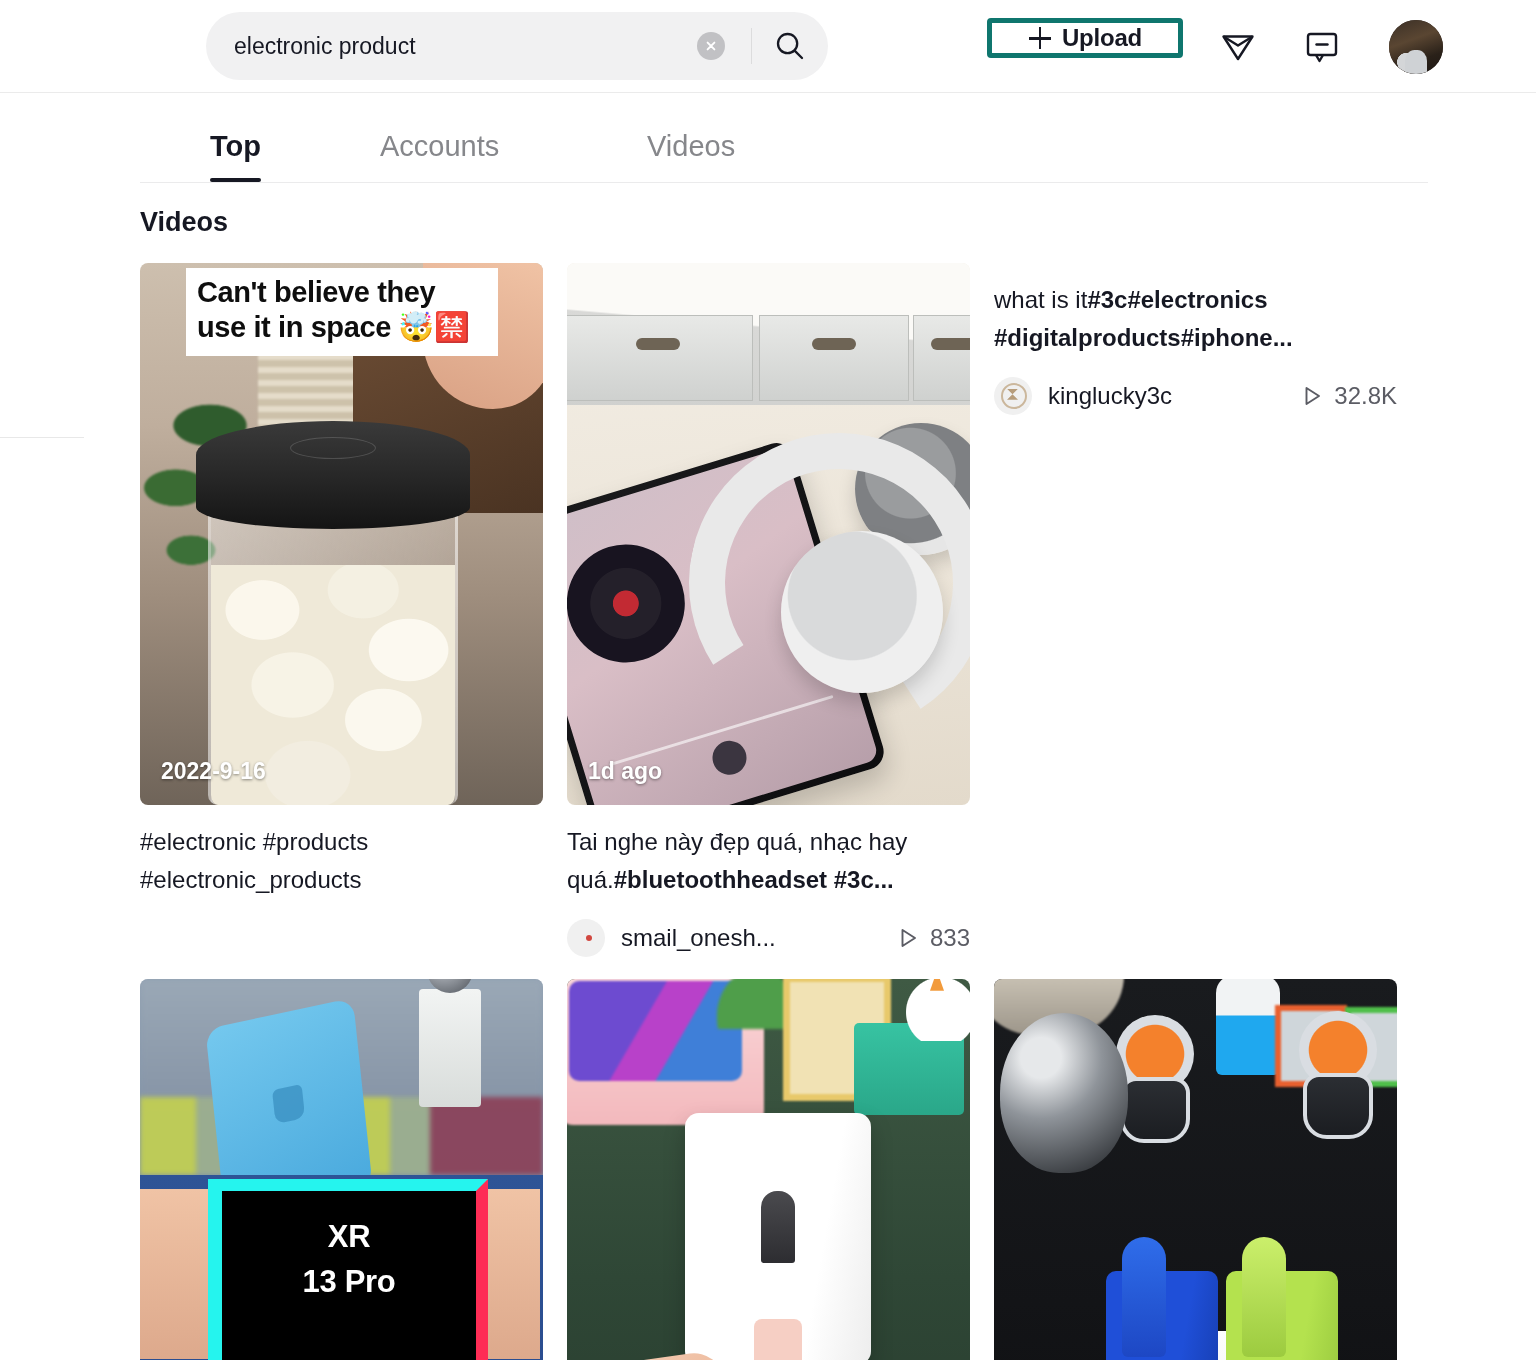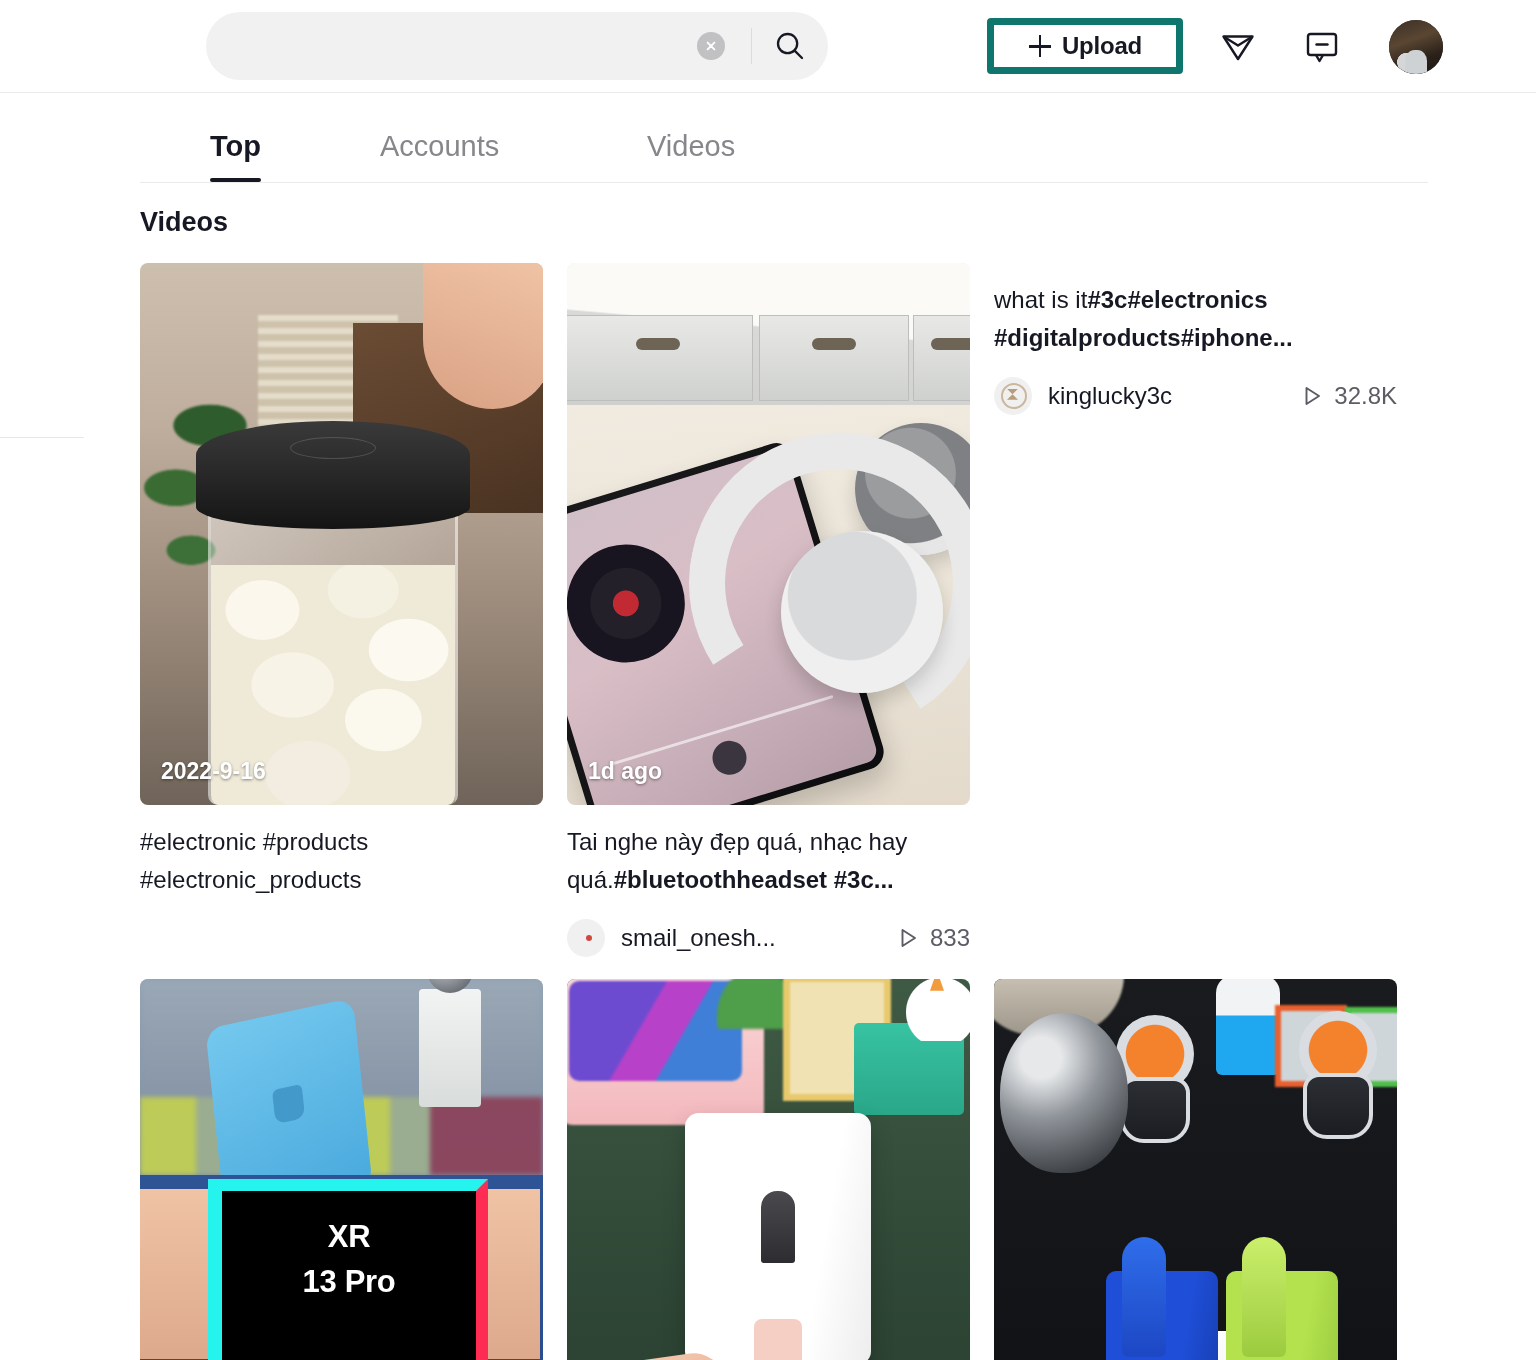--- a/index.html
+++ b/index.html
@@ -61,22 +61,22 @@
   .search-btn {
     width: 76px; height: 100%;
     display: flex; align-items: center; justify-content: center;
     cursor: pointer;
     flex: 0 0 auto;
   }
 
   .upload-btn {
     position: absolute;
     left: 987px; top: 18px;
-    width: 196px; height: 56px;
-    border: 7px solid #0f766e;
+    width: 196px; height: 40px;
+    border: 5px solid #0f766e;
     background: #ffffff;
     border-radius: 4px;
     display: flex; align-items: center; justify-content: center;
     gap: 10px;
     cursor: pointer;
   }
   .upload-btn .plus {
     position: relative;
     width: 24px; height: 24px;
     flex: 0 0 auto;
@@ -627,20 +627,21 @@
     left:0; top:437px; width:84px; height:1px;
     background:#e8e8e8;
   }
 </style>
 </head>
 <body>
 
 <div class="header">
 
   <div class="search-wrap">
+    <input class="search-input" value="electronic product" placeholder="Search accounts and videos" style="">
     <div class="clear-btn">
       <svg width="14" height="14" viewBox="0 0 14 14">
         <path d="M3.6 3.6 L10.4 10.4 M10.4 3.6 L3.6 10.4" stroke="#ffffff" stroke-width="1.9" stroke-linecap="round"></path>
       </svg>
     </div>
     <div class="search-divider"></div>
     <div class="search-btn">
       <svg width="32" height="32" viewBox="0 0 32 32">
         <circle cx="13.6" cy="13.6" r="9.6" fill="none" stroke="#161823" stroke-width="2.3"></circle>
         <path d="M20.6 20.6 L28 28" stroke="#161823" stroke-width="2.3" stroke-linecap="round"></path>
@@ -694,20 +695,21 @@
   <div class="card">
     <div class="thumb t1">
       <span class="window"></span>
       <span class="wood"></span>
       <span class="plant"></span>
       <span class="hand"></span>
       <span class="jar">
         <span class="mallows"></span>
       </span>
       <span class="lid"></span>
+      <div class="overlay-txt">Can't believe they use it in space 🤯🈲</div>
       <span class="date">2022-9-16</span>
     </div>
     <div class="caption">#electronic #products #electronic_products</div>
   </div>
 
   <div class="card">
     <div class="thumb t2">
       <span class="shelf"></span>
       <span class="drawer d1"></span>
       <span class="drawer d2"></span>

